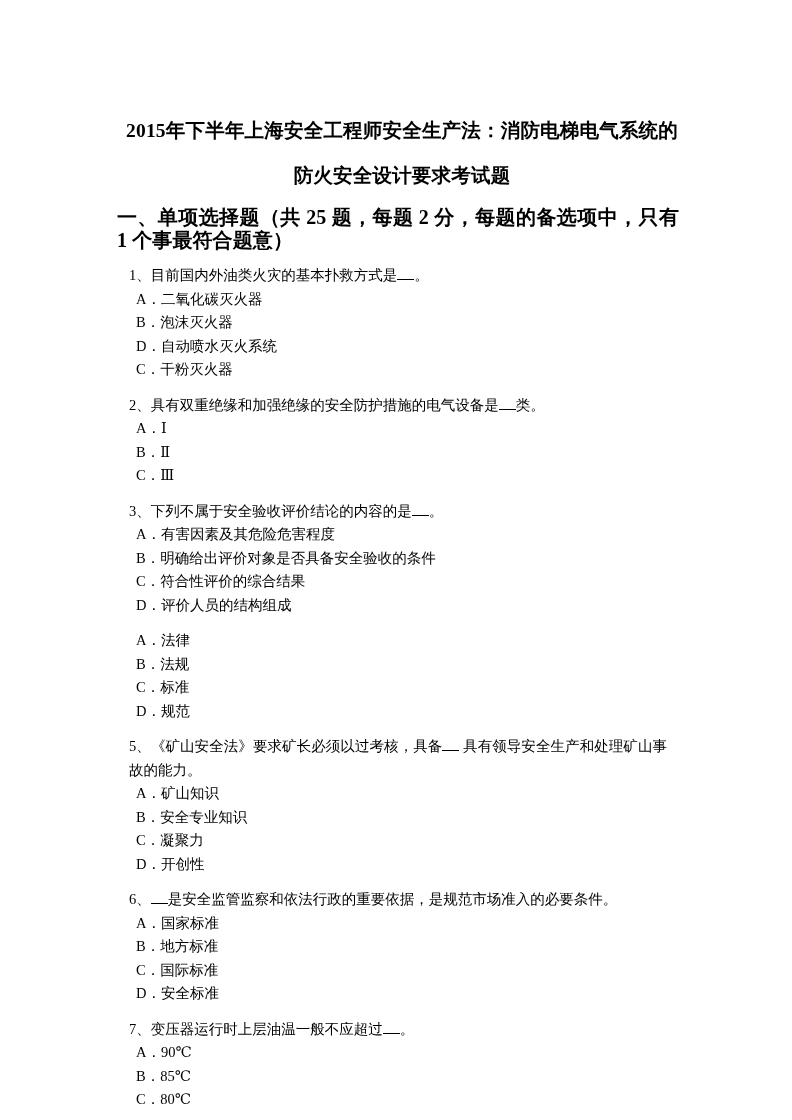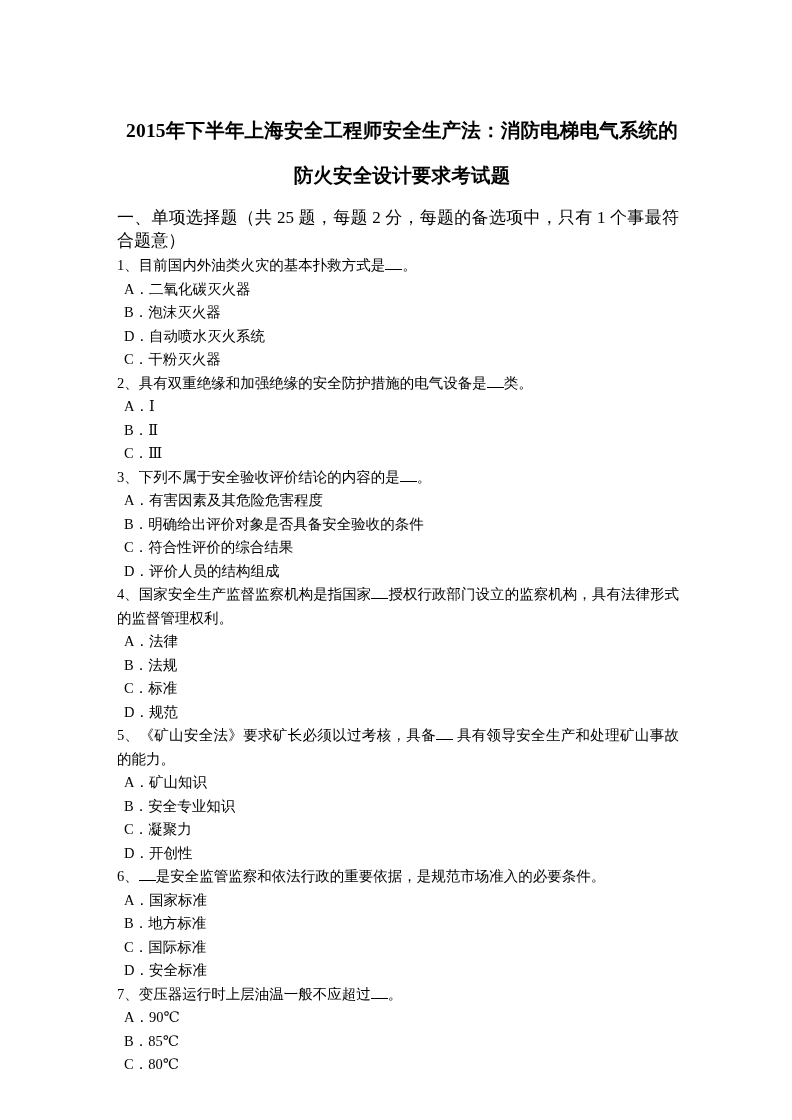--- a/index.html
+++ b/index.html
@@ -31,30 +31,30 @@
   }
   .doc-title {
     font-size: 19.5px;
     font-weight: bold;
     text-align: center;
     line-height: 45px;
     letter-spacing: 0.2px;
     margin: 0 0 8px 8px;
   }
   .section-heading {
-    font-size: 17px;
-    font-weight: normal;
+    font-size: 20px;
+    font-weight: bold;
     line-height: 23px;
     text-align: justify;
     text-justify: inter-ideograph;
     margin: 0 0 2px 0;
     letter-spacing: 0.1px;
   }
   .question-block {
-    margin: 0;
+    margin: 12px;
   }
   .q-stem {
     font-size: 14.5px;
     line-height: 23.5px;
     text-align: justify;
     text-justify: inter-ideograph;
     margin: 0;
   }
   .opt-list {
     list-style: none;
@@ -110,21 +110,20 @@
         <div class="question-block">
           <p class="q-stem"><span>3、</span><span>下列不属于安全验收评价结论的内容的是</span><span class="blank"></span><span>。</span></p>
           <ul class="opt-list">
             <li class="opt-item"><span class="opt-letter">A．</span><span>有害因素及其危险危害程度</span></li>
             <li class="opt-item"><span class="opt-letter">B．</span><span>明确给出评价对象是否具备安全验收的条件</span></li>
             <li class="opt-item"><span class="opt-letter">C．</span><span>符合性评价的综合结果</span></li>
             <li class="opt-item"><span class="opt-letter">D．</span><span>评价人员的结构组成</span></li>
           </ul>
         </div>
         <div class="question-block">
-          <p class="q-stem"><span>4、</span><span>国家安全生产监督监察机构是指国家</span><span class="blank"></span><span>授权行政部门设立的监察机构，具有法律形式的监督管理权利。</span></p>
           <ul class="opt-list">
             <li class="opt-item"><span class="opt-letter">A．</span><span>法律</span></li>
             <li class="opt-item"><span class="opt-letter">B．</span><span>法规</span></li>
             <li class="opt-item"><span class="opt-letter">C．</span><span>标准</span></li>
             <li class="opt-item"><span class="opt-letter">D．</span><span>规范</span></li>
           </ul>
         </div>
         <div class="question-block">
           <p class="q-stem"><span>5、</span><span>《矿山安全法》要求矿长必须以过考核，具备</span><span class="blank"></span><span> 具有领导安全生产和处理矿山事故的能力。</span></p>
           <ul class="opt-list">

